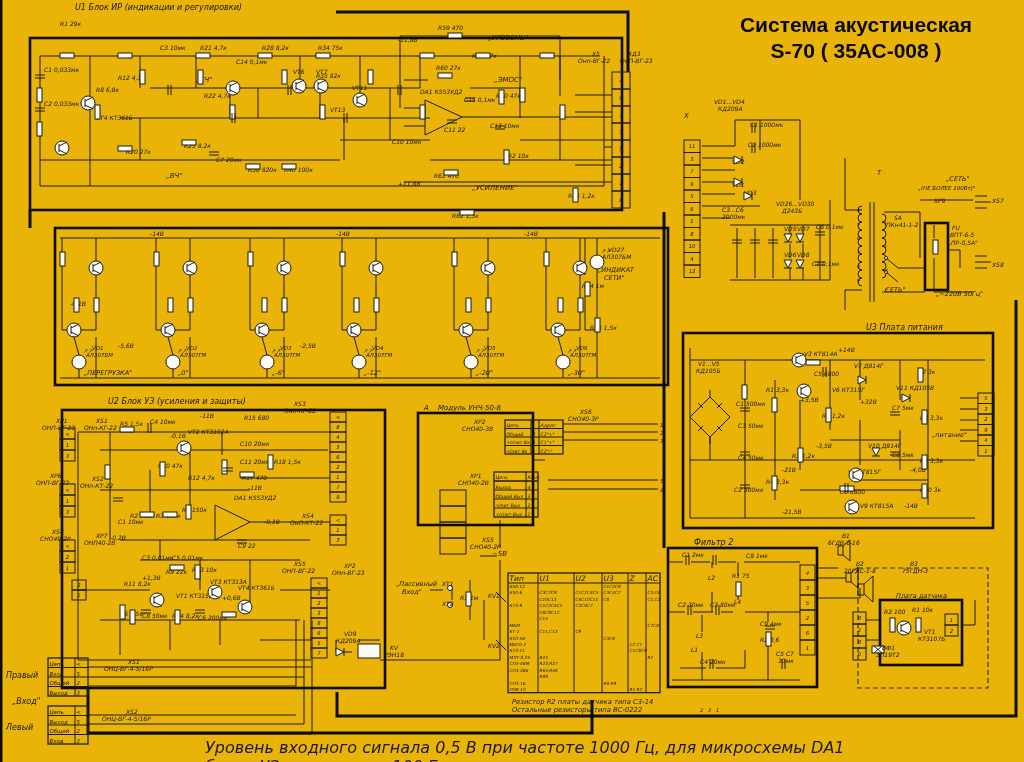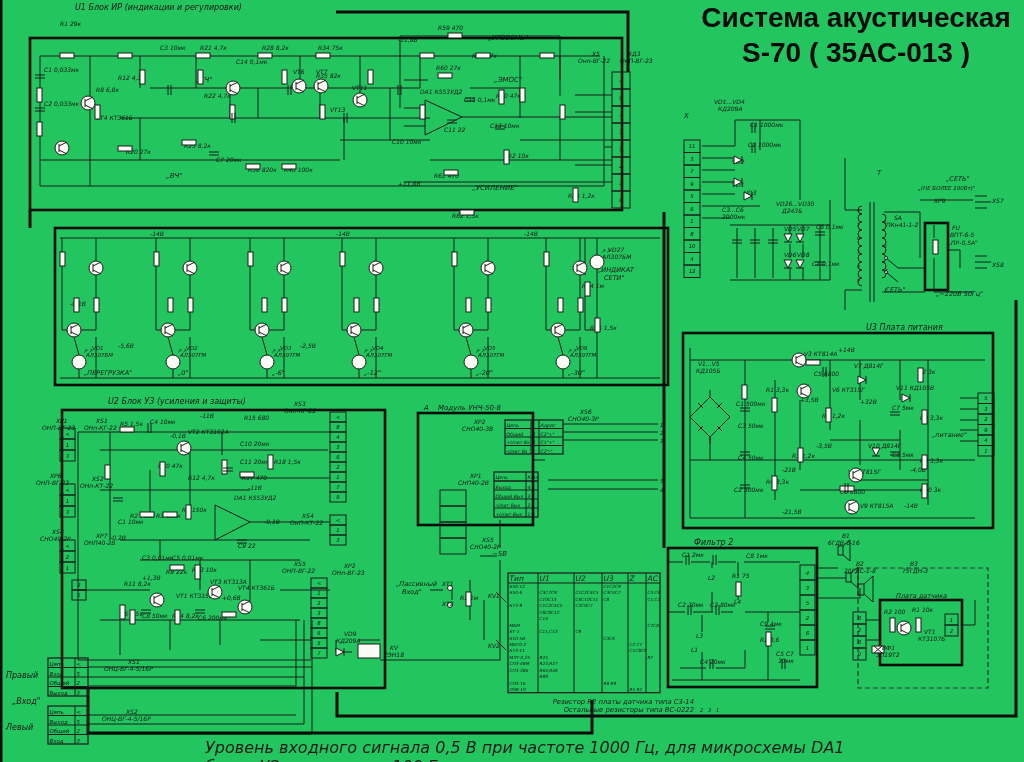--- a/index.html
+++ b/index.html
@@ -1,29 +1,29 @@
 <!DOCTYPE html>
 <html><head>
 <meta charset="utf-8">
 <style>
   html,body{margin:0;padding:0;background:#888;}
-  .page{position:relative;width:1024px;height:762px;background:#22c55e;overflow:hidden;
+  .page{position:relative;width:1024px;height:762px;background:#eab308;overflow:hidden;
         font-family:"DejaVu Sans",sans-serif;}
   svg{position:absolute;left:0;top:0;}
   svg text{font-family:"DejaVu Sans",sans-serif;font-style:italic;fill:#161616;}
   .w{stroke:#1c1c1c;stroke-width:1;fill:none}
   .wt{stroke:#0c0c0c;stroke-width:3;fill:none}
   .bx{stroke:#0d0d0d;stroke-width:2.6;fill:none}
   .bx2{stroke:#222;stroke-width:1.3;fill:none}
   .dash{stroke:#333;stroke-width:1.2;fill:none;stroke-dasharray:5 3}
   .cmp{stroke:#1c1c1c;stroke-width:1;fill:#fbfaf5}
-  .title-block{position:absolute;left:688px;top:0;width:336px;text-align:center;
-    font-family:"Liberation Sans",sans-serif;font-weight:bold;font-size:28px;color:#0a0a0a;line-height:1.25;}
+  .title-block{position:absolute;left:688px;top:12px;width:336px;text-align:center;
+    font-family:"Liberation Sans",sans-serif;font-weight:bold;font-size:21px;color:#0a0a0a;line-height:1.25;}
   .caption{position:absolute;left:205px;top:738px;width:640px;font-style:italic;font-size:16px;color:#1a1a1a;}
-  .notes{position:absolute;left:494px;top:698px;width:200px;font-style:italic;font-size:6.8px;color:#1a1a1a;line-height:1.25;text-align:right;}
+  .notes{position:absolute;left:512px;top:698px;width:200px;font-style:italic;font-size:6.8px;color:#1a1a1a;line-height:1.25;}
 </style>
 </head>
 <body>
 
 <div class="page">
 
 <svg id="schem" width="1024" height="762" viewBox="0 0 1024 762">
 
   <g>
     <rect class="bx" x="30" y="38" width="592" height="172"></rect>
@@ -846,21 +846,21 @@
         <path d="M853,471 V479 M853,473 L861,469 M853,477 L861,481" class="w"></path>
         <circle cx="852" cy="507" r="7" class="cmp"></circle>
         <path d="M849,503 V511 M849,505 L857,501 M849,509 L857,513" class="w"></path>
         <circle cx="904" cy="628" r="7" class="cmp"></circle>
         <path d="M901,624 V632 M901,626 L909,622 M901,630 L909,634" class="w"></path>
       </g>
 </svg>
 
 <div class="title-block">
   <div>Система акустическая</div>
-  <div>S-70   ( 35АС-013 )</div>
+  <div>S-70   ( 35АС-008 )</div>
 </div>
 
 <div class="notes">
   <div>Резистор R2 платы датчика типа С3-14</div>
   <div>Остальные резисторы типа ВС-0222</div>
 </div>
 
 <div class="caption">Уровень входного сигнала 0,5 В при частоте 1000 Гц, для микросхемы DA1 блока УЗ при частоте 100 Гц</div>
 
 </div>

